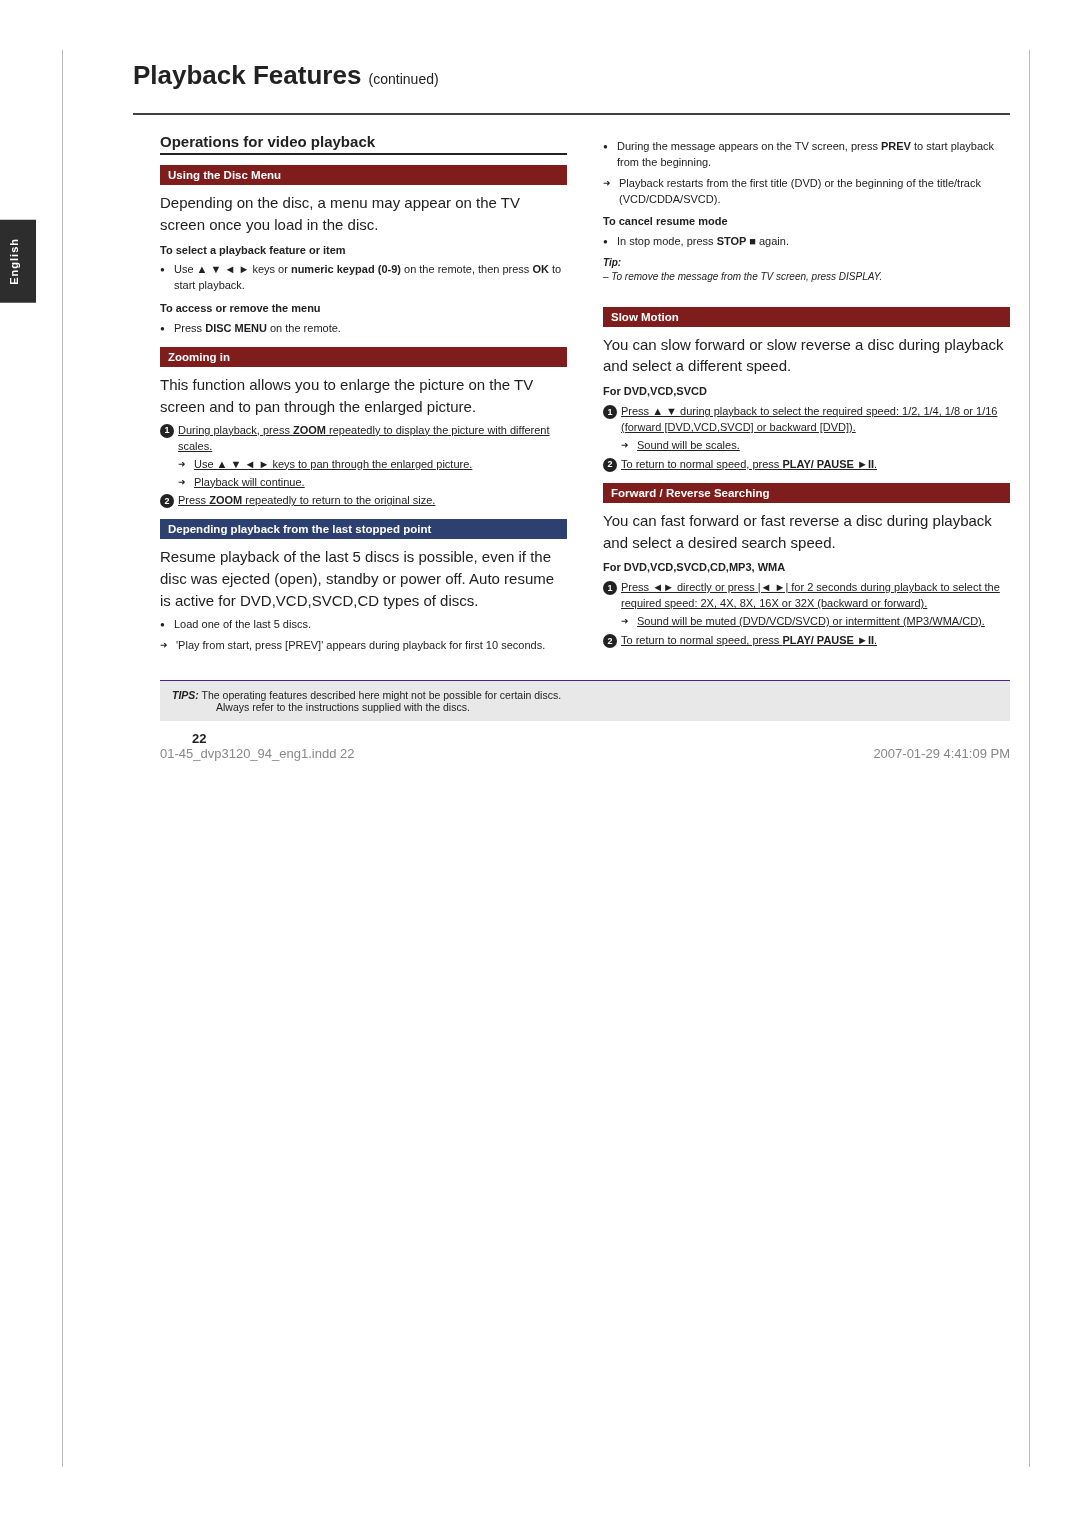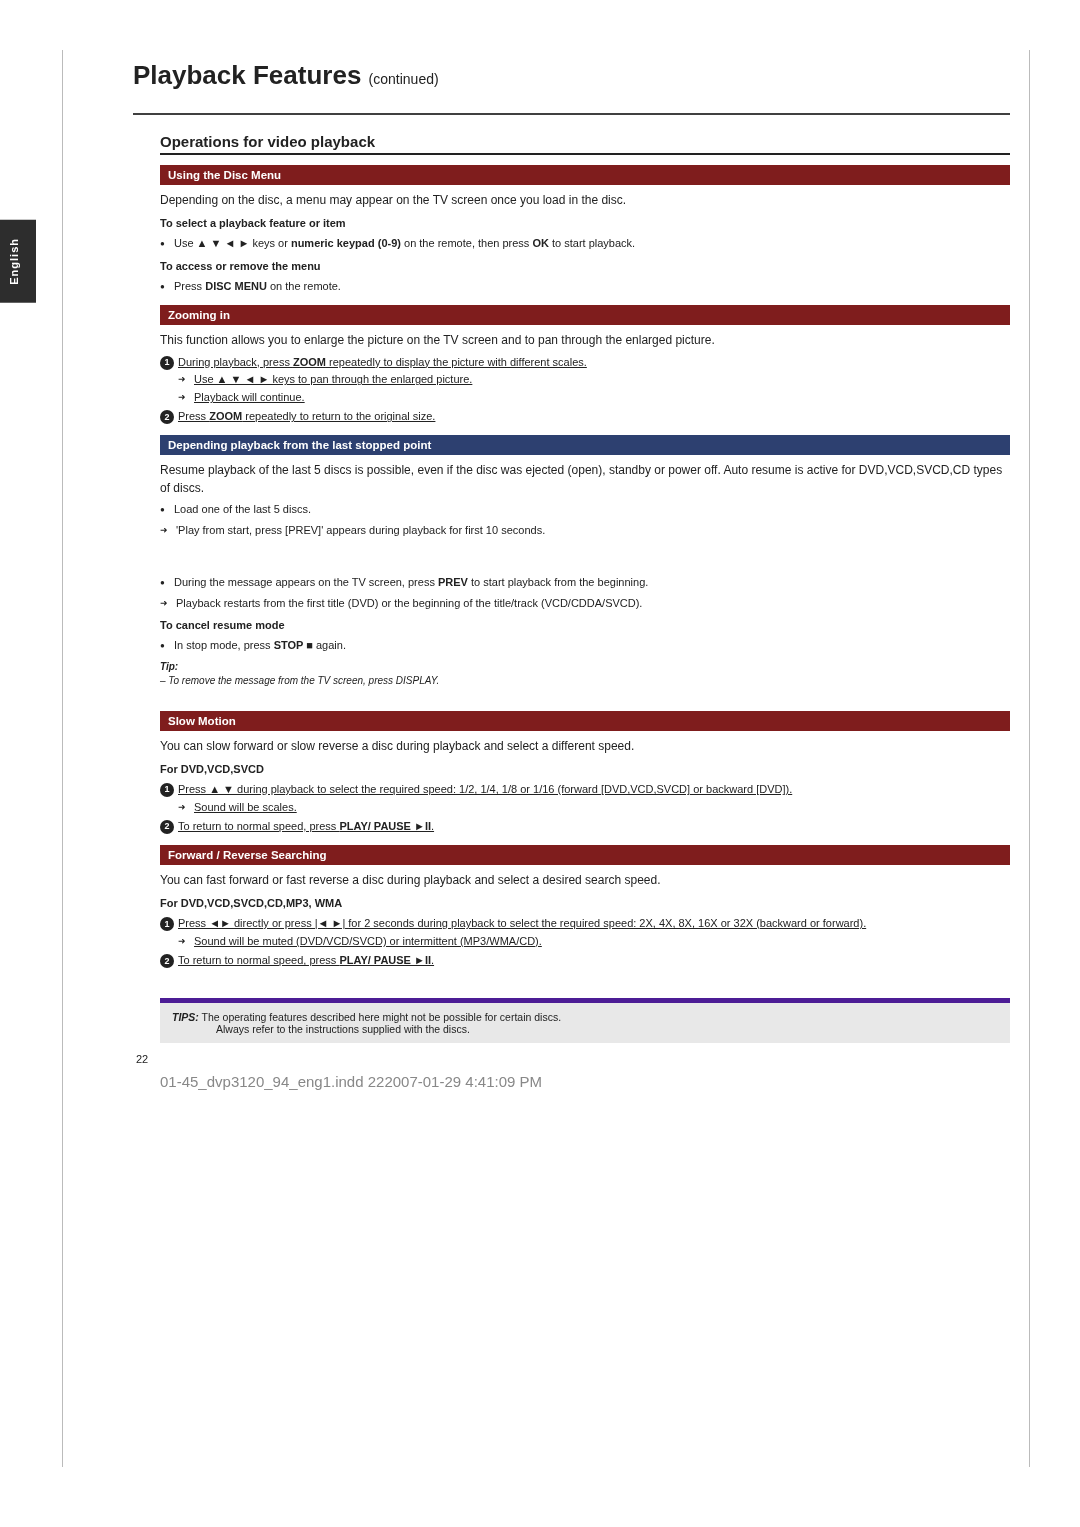--- a/index.html
+++ b/index.html
@@ -44,23 +44,22 @@
       margin-bottom: 18px;
       margin-left: 33px;
     }
     .page-title span.continued {
       font-size: 14px;
       font-weight: normal;
     }
     
     .two-col {
       display: flex;
-      gap: 28px;
+      gap: 36px;
       margin-left: 60px;
-      flex-direction: column;
     }
     .col-left {
       flex: 1;
       min-width: 0;
     }
     .col-right {
       flex: 1;
       min-width: 0;
     }
     
@@ -86,21 +85,21 @@
       color: #fff;
       font-weight: bold;
       font-size: 11.5px;
       padding: 4px 8px;
       margin-bottom: 7px;
       margin-top: 10px;
     }
     p {
       margin-bottom: 5px;
       line-height: 1.45;
-      font-size: 12px;
+      font-size: 15px;
     }
     .bold { font-weight: bold; }
     .italic { font-style: italic; }
     ul {
       list-style: none;
       margin-bottom: 5px;
     }
     ul li {
       padding-left: 14px;
       position: relative;
@@ -169,44 +168,43 @@
     }
     .tip-box {
       font-style: italic;
       font-size: 10px;
       margin-top: 5px;
       margin-bottom: 22px;
     }
     
     .tips-footer {
       background: #e8e8e8;
-      border-top: 5px solid #4c1d95;
+      border-top: 1px solid #4c1d95;
       margin-top: 24px;
       margin-left: 60px;
       padding: 8px 12px;
       font-size: 10.5px;
     }
     .tips-footer .tips-bold {
       font-weight: bold;
       font-style: italic;
     }
     
     .page-number {
-      font-size: 11px;
-      font-weight: normal;
+      font-size: 13px;
+      font-weight: bold;
       margin-top: 10px;
-      margin-left: 36px;
+      margin-left: 92px;
     }
     
     .footer-info {
       display: flex;
-      justify-content: flex-start;
-      font-size: 15px;
+      justify-content: space-between;
+      font-size: 13px;
       color: #888;
-      margin-top: 8px;
       margin-left: 60px;
     }
     
     .left-line {
       position: absolute;
       left: 62px;
       top: 50px;
       bottom: 60px;
       width: 1px;
       background: #bbb;

